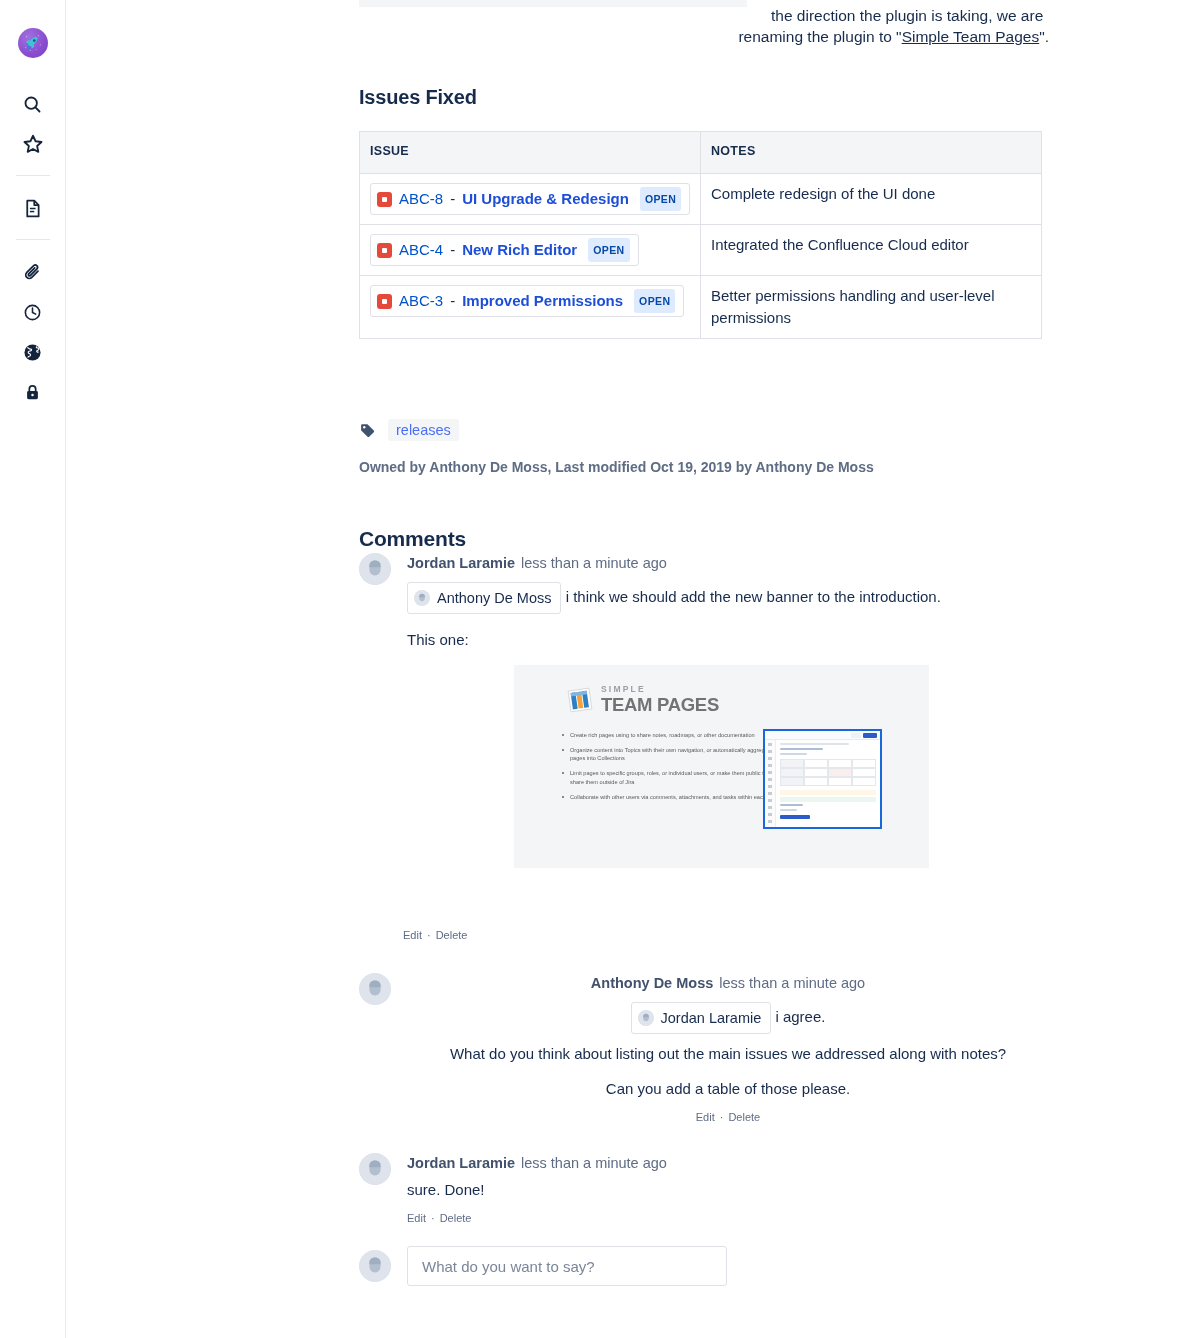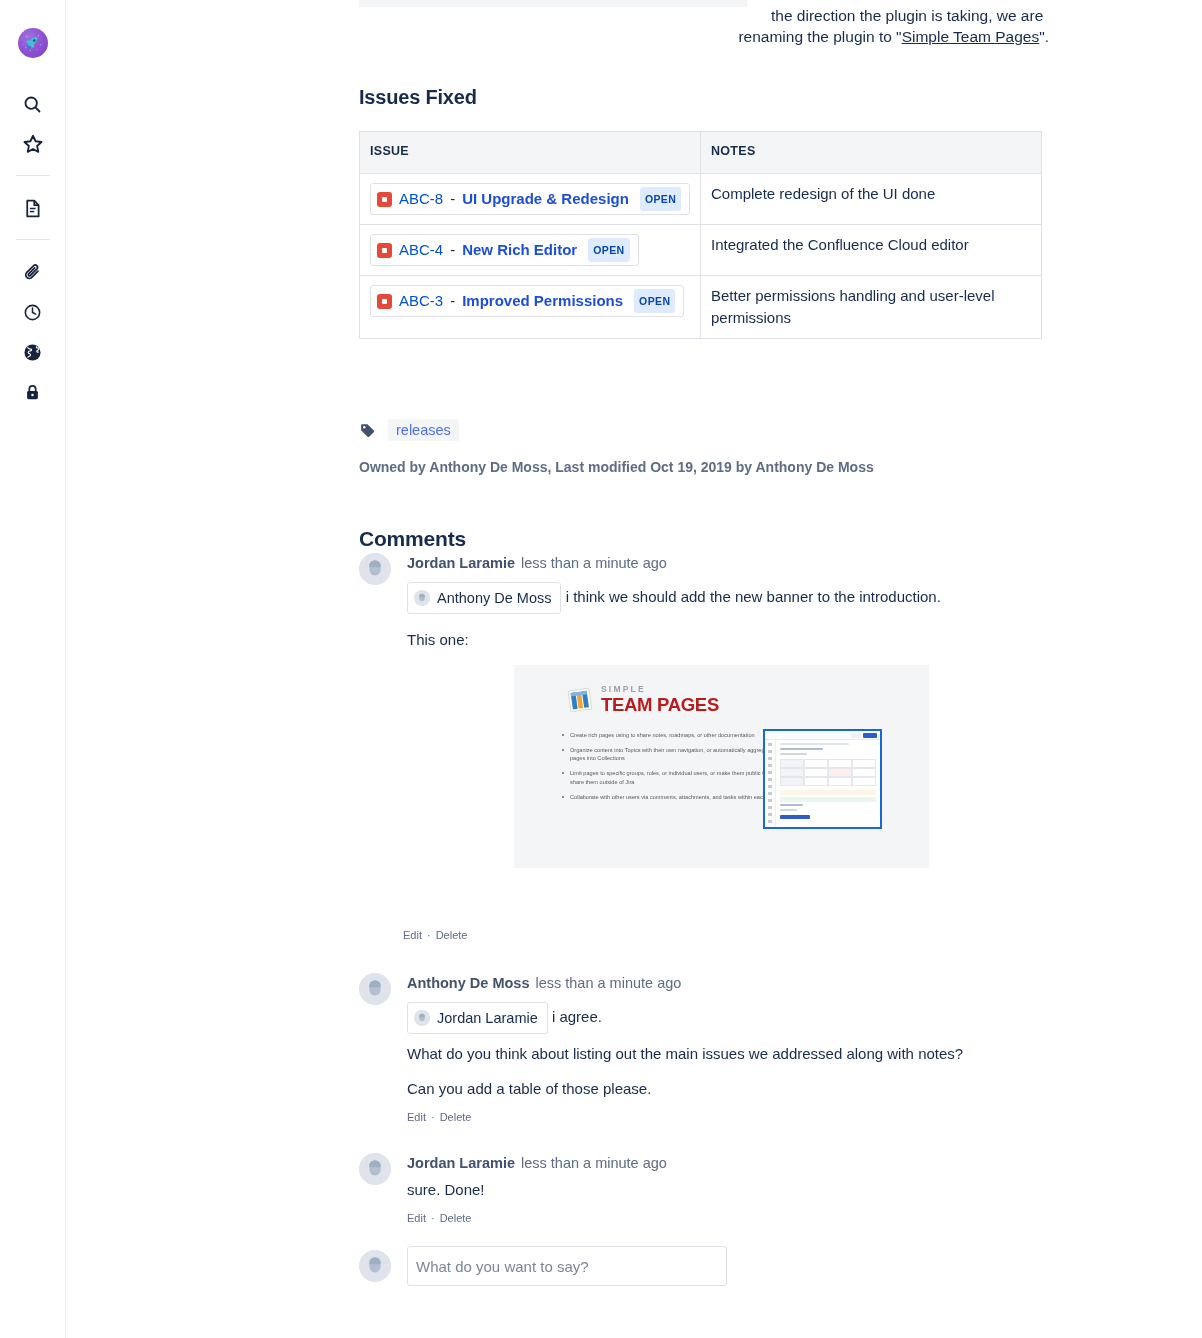--- a/index.html
+++ b/index.html
@@ -140,21 +140,21 @@
   }
   .mention .m-name { font-size:14.5px; color:#172B4D; white-space:nowrap; }
   .actions { font-size:11px; color:#5E6C84; line-height:20px; }
   .actions a { color:#5E6C84; text-decoration:none; cursor:pointer; }
   .actions .dot { margin:0 5px; }
 
   
   .reply-box {
     width:320px; height:40px; border:1px solid #DFE1E6; border-radius:3px;
     background:#fff; font-size:15px; color:#7A869A;
-    padding:0 8px; font-family:"Liberation Sans", sans-serif;
+    padding:0 14px; font-family:"Liberation Sans", sans-serif;
     outline:none;
   }
   .reply-box::placeholder { color:#7A869A; }
 
   
   .banner {
     width:415px; height:203px; background:#F4F5F7; position:relative;
     overflow:hidden;
   }
   .banner .logo-row {
@@ -162,21 +162,21 @@
     display:flex; align-items:flex-end; gap:7px;
   }
   .banner .logo-mark { width:28px; height:28px; }
   .banner .logo-text { line-height:1; }
   .banner .logo-simple {
     font-size:8.5px; font-weight:bold; letter-spacing:2.2px;
     color:#9AA0A6; display:block; margin-bottom:2px;
   }
   .banner .logo-team {
     font-size:18.5px; font-weight:bold; letter-spacing:-0.3px;
-    color:#b91c1c; display:block;
+    color:#737373; display:block;
   }
   .banner ul {
     position:absolute; left:48px; top:66px; width:218px;
     margin:0; padding:0; list-style:none;
   }
   .banner ul li {
     font-size:5.6px; line-height:8.4px; color:#5A5A5A;
     margin-bottom:6.5px; padding-left:8px; position:relative;
   }
   .banner ul li:before {
@@ -463,21 +463,21 @@
           <div class="ms-btn"></div>
         </div>
       </div>
     </div>
   </div>
 
   <div class="actions" style="position:absolute; left:337px; top:925px;">
     <a>Edit</a><span class="dot">·</span><a>Delete</a>
   </div>
 
-  <div class="comment" style="position:absolute; left:293px; top:973px; width:690px;">
+  <div class="comment" style="position:absolute; left:293px; top:973px; width:690px;text-align:center;">
     <span class="avatar">
       <svg width="32" height="32" viewBox="0 0 32 32">
         <circle cx="16" cy="16" r="16" fill="#DFE4EC"></circle>
         <path d="M16 7.5c-3.3 0-5.6 2.1-5.6 5.2v3.6c0 3.6 2.4 6.2 5.6 6.2s5.6-2.6 5.6-6.2v-3.6c0-3.1-2.3-5.2-5.6-5.2z" fill="#B3BFCE"></path>
         <path d="M10.4 12.7c0-3.1 2.3-5.2 5.6-5.2s5.6 2.1 5.6 5.2v1.6H10.4z" fill="#9FAFC2"></path>
       </svg>
     </span>
     <div class="c-head">
       <span class="c-author">Anthony De Moss</span><span class="c-time">less than a minute ago</span>
     </div>

